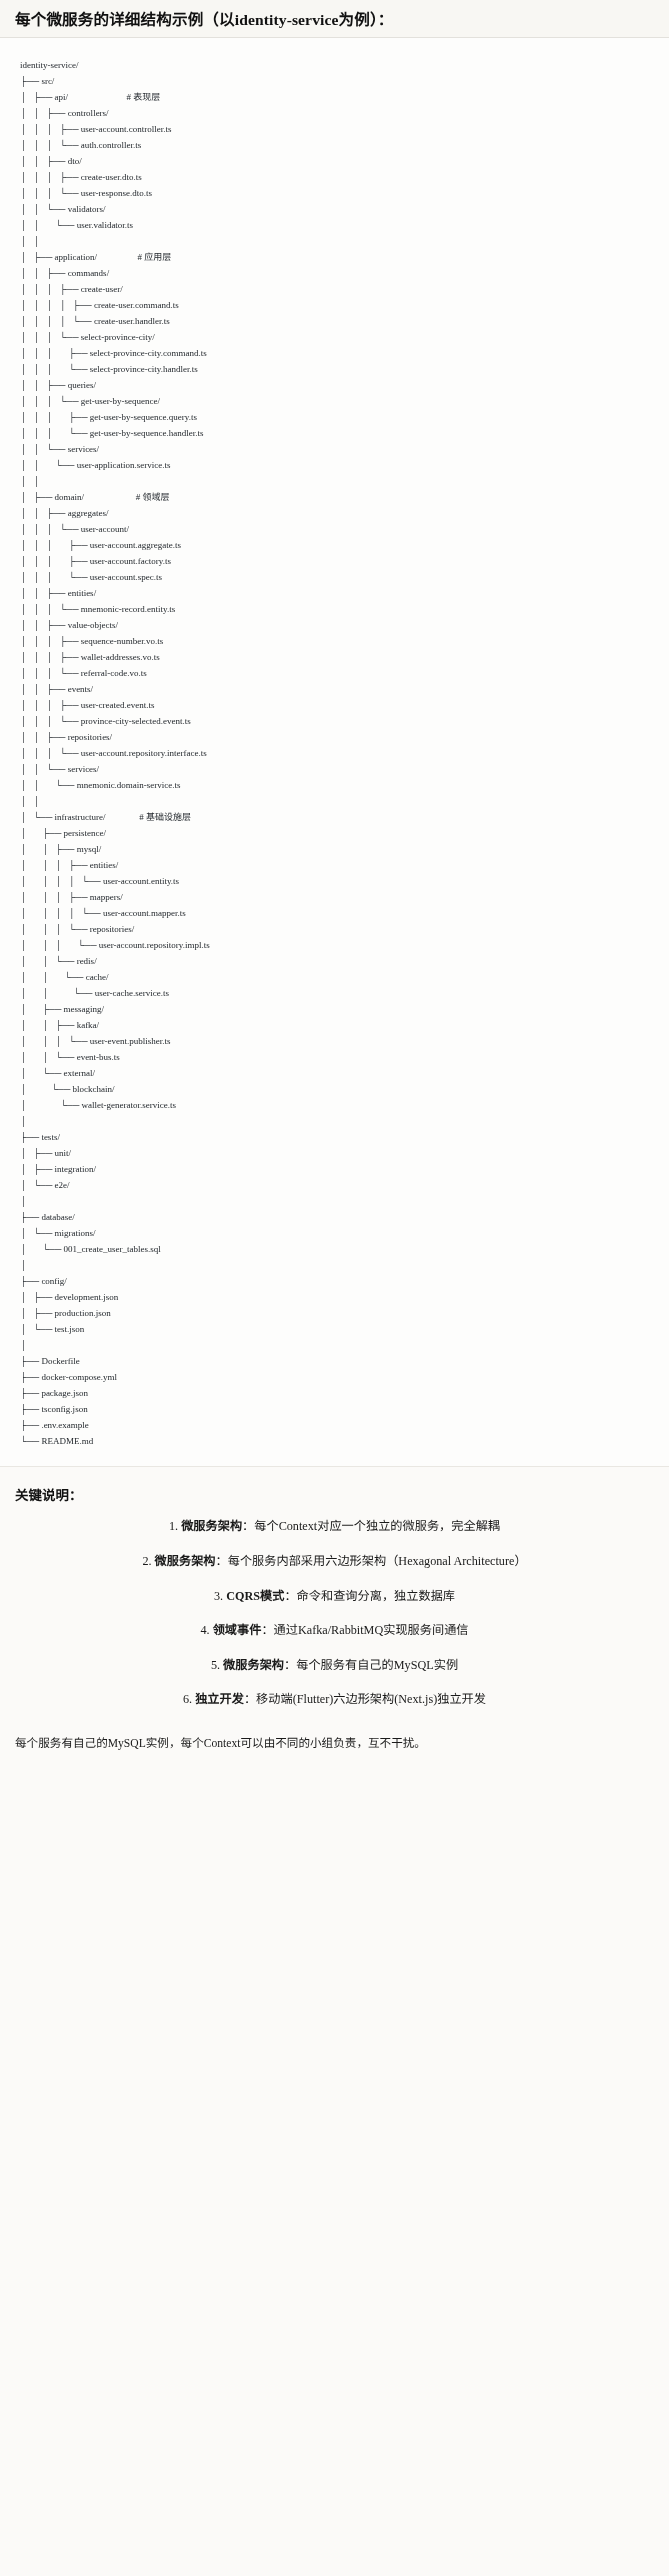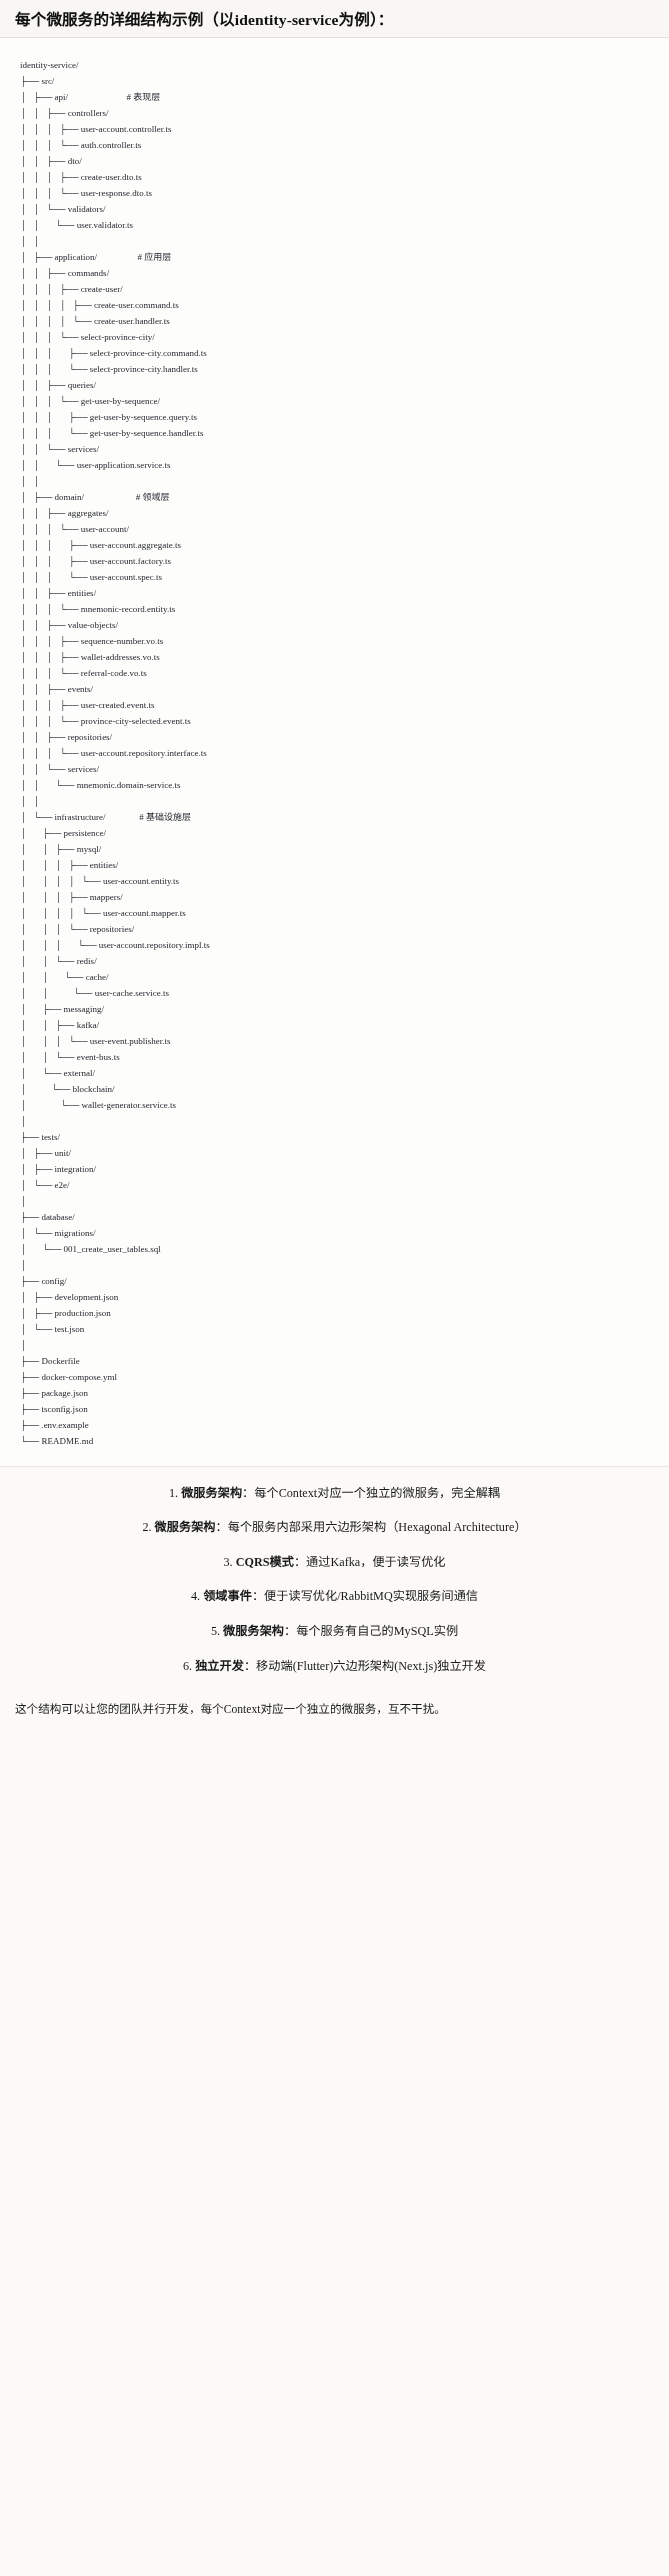--- a/index.html
+++ b/index.html
@@ -188,26 +188,27 @@
 │
 ├── Dockerfile
 ├── docker-compose.yml
 ├── package.json
 ├── tsconfig.json
 ├── .env.example
 └── README.md</pre>
   </div>
 
   <div class="keypoints">
+    <h2 class="kp-title">关键说明：</h2>
     <ol class="kp-list" id="kp-list">
         <li><span class="kp-term">微服务架构</span><span class="kp-desc">：每个Context对应一个独立的微服务，完全解耦</span></li>
         <li><span class="kp-term">微服务架构</span><span class="kp-desc">：每个服务内部采用六边形架构（Hexagonal Architecture）</span></li>
-        <li><span class="kp-term">CQRS模式</span><span class="kp-desc">：通过Kafka，便于读写优化</span></li>
-        <li><span class="kp-term">领域事件</span><span class="kp-desc">：便于读写优化/RabbitMQ实现服务间通信</span></li>
+        <li><span class="kp-term">CQRS模式</span><span class="kp-desc">：命令和查询分离，独立数据库</span></li>
+        <li><span class="kp-term">领域事件</span><span class="kp-desc">：通过Kafka/RabbitMQ实现服务间通信</span></li>
         <li><span class="kp-term">微服务架构</span><span class="kp-desc">：每个服务有自己的MySQL实例</span></li>
         <li><span class="kp-term">独立开发</span><span class="kp-desc">：移动端(Flutter)六边形架构(Next.js)独立开发</span></li>
       </ol>
   </div>
 
-  <div class="kp-footer">这个结构可以让您的团队并行开发，每个Context对应一个独立的微服务，互不干扰。</div>
+  <div class="kp-footer">每个服务有自己的MySQL实例，每个Context可以由不同的小组负责，互不干扰。</div>
 
 </div>
 
 
 </body></html>

